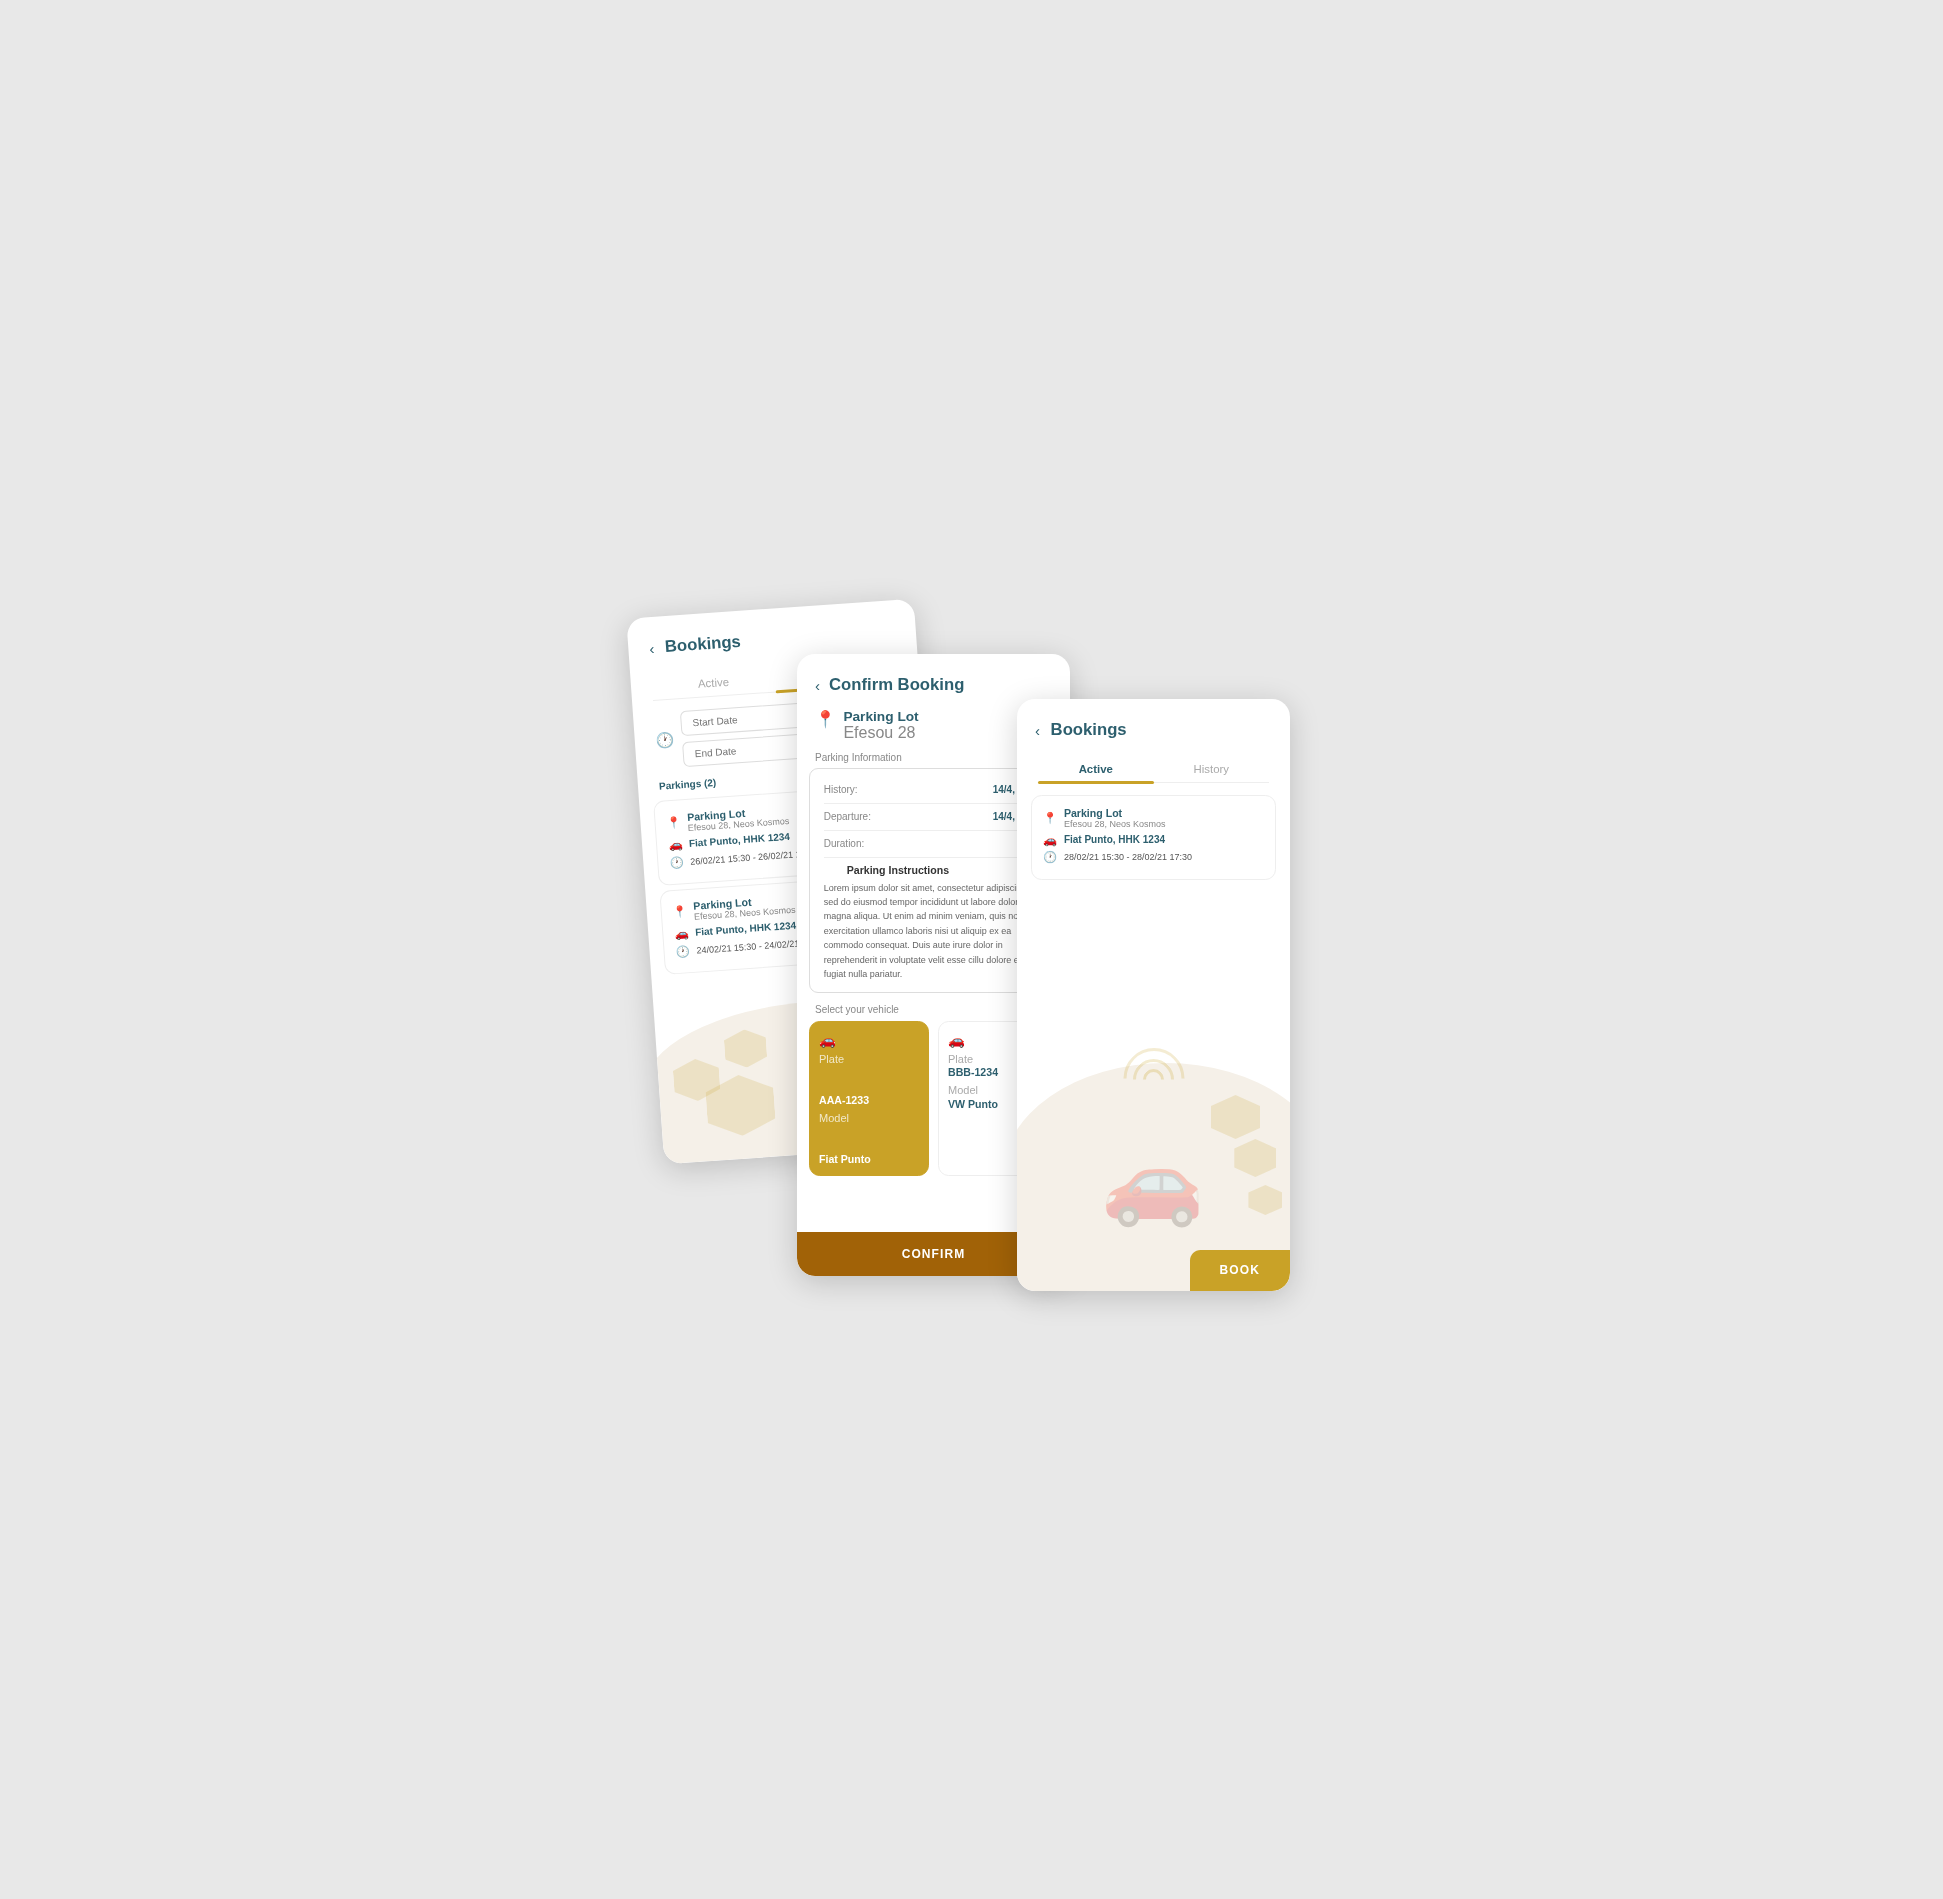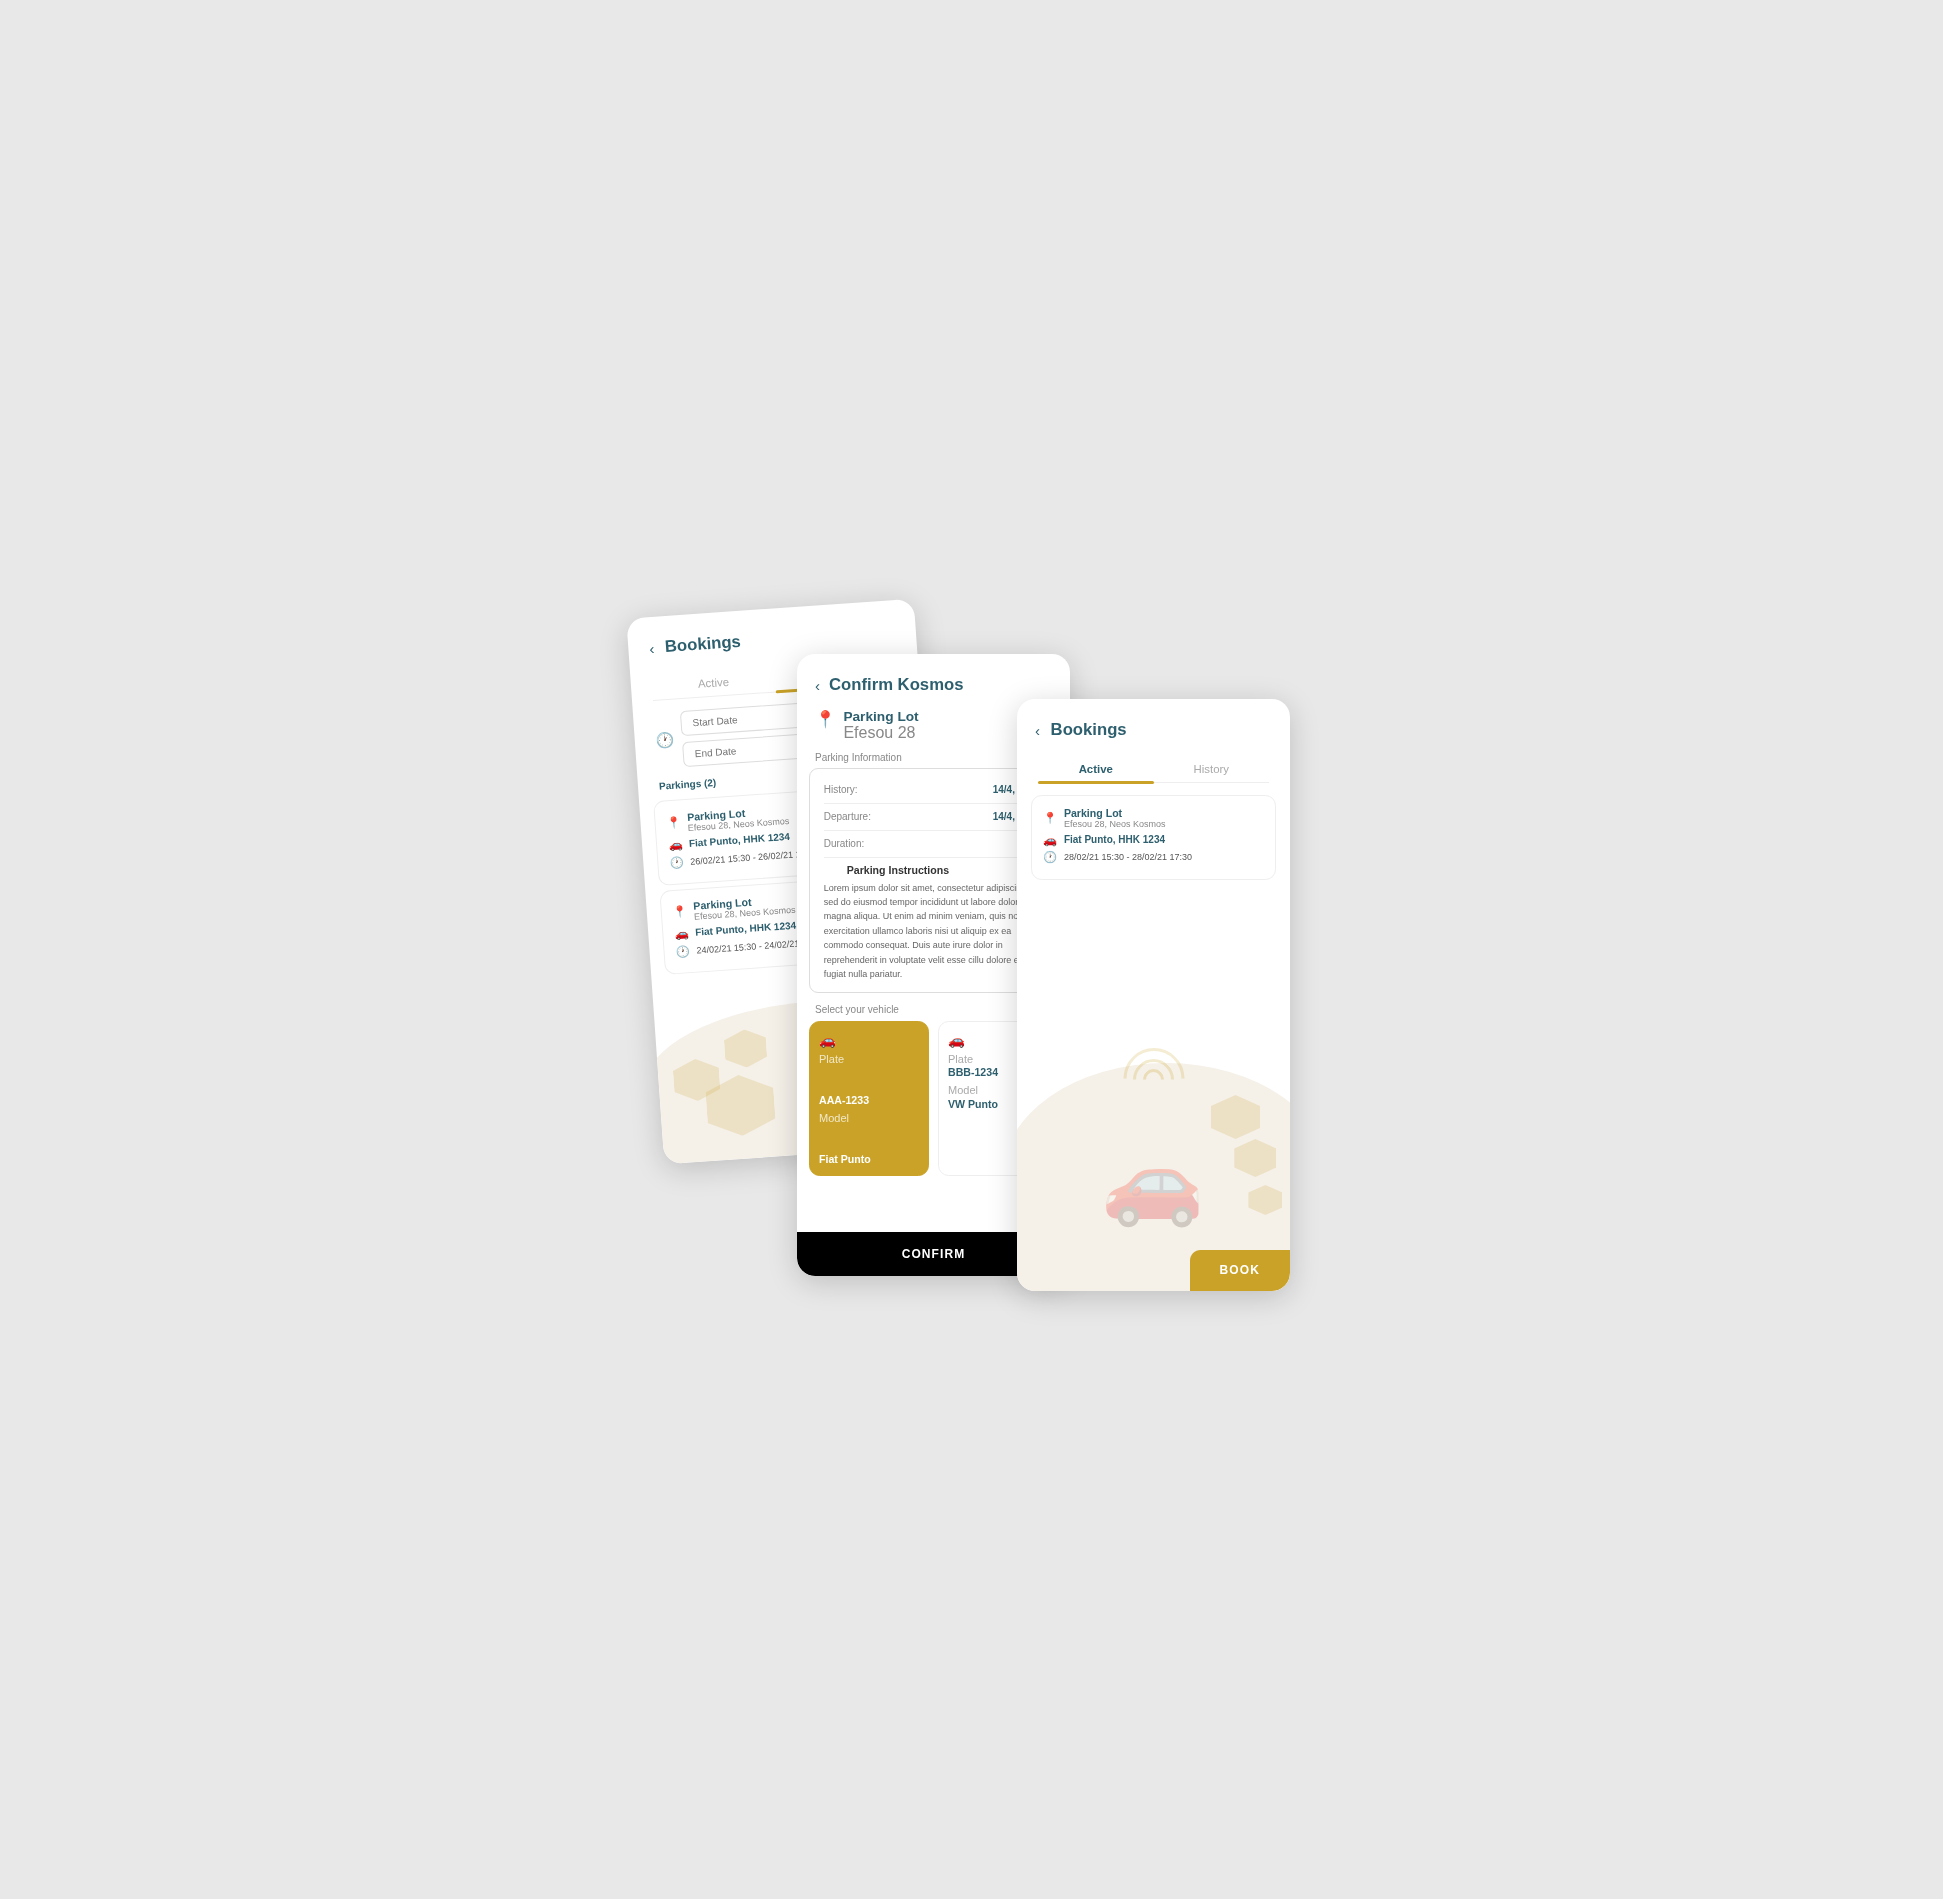--- a/index.html
+++ b/index.html
@@ -298,21 +298,21 @@
       color: #2d5f6e;
       margin-bottom: 4.6px;
     }
     .vehicle-card.selected .vc-icon {
       color: #fff;
     }
     .confirm-btn {
       position: absolute;
       bottom: 0;
       left: 0; right: 0;
-      background: #000000;
+      background: #a16207;
       color: #fff;
       font-size: 12px;
       font-weight: 700;
       letter-spacing: 1.1px;
       padding: 15px;
       text-align: center;
       cursor: pointer;
       border-radius: 0 0 18px 18px;
     }
 
@@ -408,21 +408,21 @@
       <div class="deco-wave"></div>
       <div class="deco-hex" style="width:46px;height:42px;bottom:61px;left:15px;"></div>
       <div class="deco-hex" style="width:68px;height:61px;bottom:23px;left:46px;"></div>
       <div class="deco-hex" style="width:42px;height:38px;bottom:91px;left:68px;"></div>
     </div>
   </div>
 
   <div class="phone-card card-mid">
     <div class="card-header">
       <span class="back-arrow">‹</span>
-      <span class="confirm-title">Confirm Kosmos</span>
+      <span class="confirm-title">Confirm Booking</span>
     </div>
     <div class="parking-info-header">
       <span class="pin-icon">📍</span>
       <div>
         <div class="parking-name">Parking Lot</div>
         <div class="parking-addr">Efesou 28</div>
       </div>
     </div>
     <div class="section-label">Parking Information</div>
     <div class="info-box">

